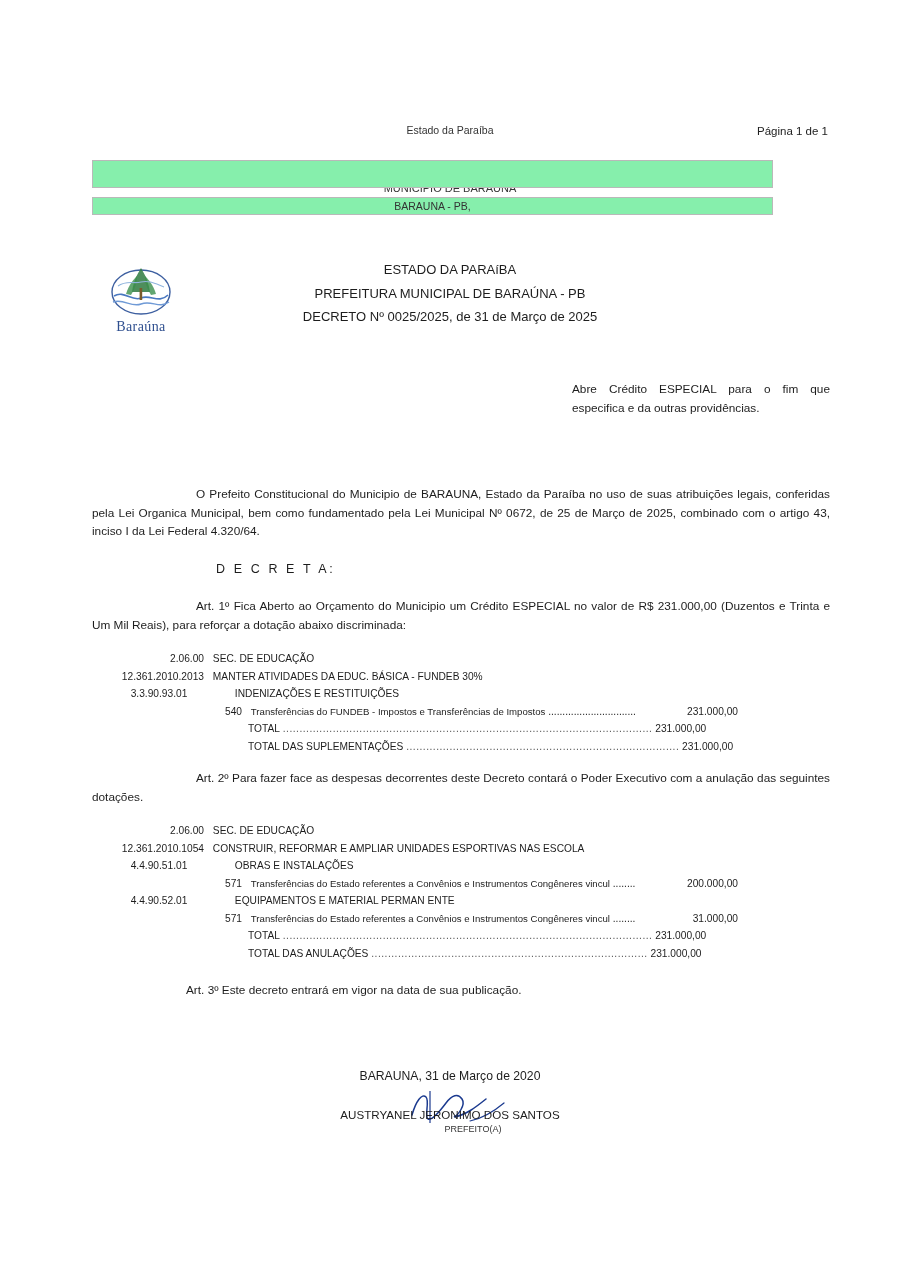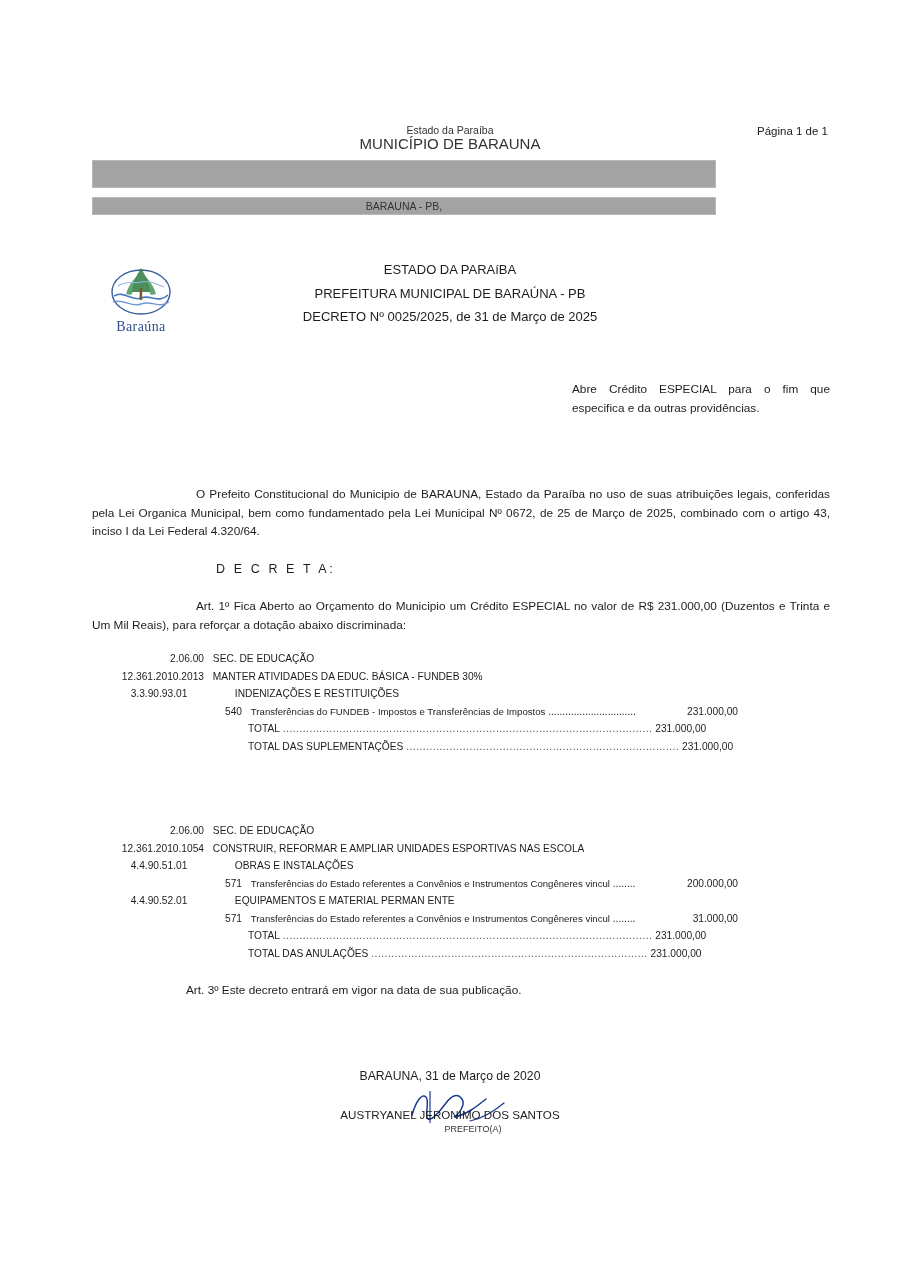--- a/index.html
+++ b/index.html
@@ -34,37 +34,38 @@
   .hdr-center {
     position: absolute;
     left: 0; top: 0;
     width: 900px;
     text-align: center;
     font-size: 10.5px;
     line-height: 13px;
     color: #333;
   }
   .hdr-center .l2 {
-    font-size: 15px;
+    font-size: 11px;
+    margin-top: 45px;
   }
   .hdr-page {
     position: absolute;
     right: 72px;
     top: 1px;
     font-size: 11.5px;
     color: #222;
   }
 
   
   .bar {
     position: absolute;
     left: 92px;
-    width: 624px;
+    width: 681px;
     border: 1px solid #b9b9b9;
-    background: #a3a3a3;
+    background: #86efac;
     box-sizing: border-box;
   }
   .bar-1 { top: 160px; height: 28px; }
   .bar-2 {
     top: 197px;
     height: 18px;
     text-align: center;
     font-size: 10.5px;
     line-height: 17px;
     color: #333;
@@ -340,20 +341,21 @@
       <span class="amt">231.000,00</span>
     </div>
 
     <div class="dotrow">
       <span class="lbl">TOTAL DAS SUPLEMENTAÇÕES</span>
       <span class="dots"> ..................................................................................</span>
       <span class="amt">231.000,00</span>
     </div>
   </div>
 
+  <div class="p-art2">Art. 2º Para fazer face as despesas decorrentes deste Decreto contará o Poder Executivo com a anulação das seguintes dotações.</div>
 
   <div class="tbl tbl-2">
 
     <div class="row">
       <span class="code">2.06.00</span>
       <span class="desc">SEC. DE EDUCAÇÃO</span>
     </div>
 
     <div class="row">
       <span class="code">12.361.2010.1054</span>

